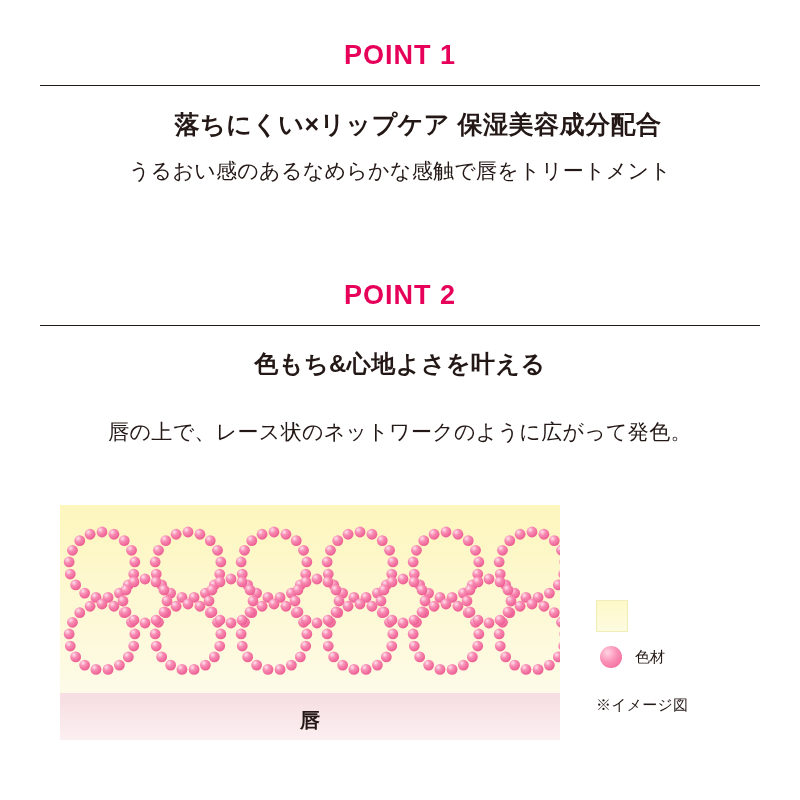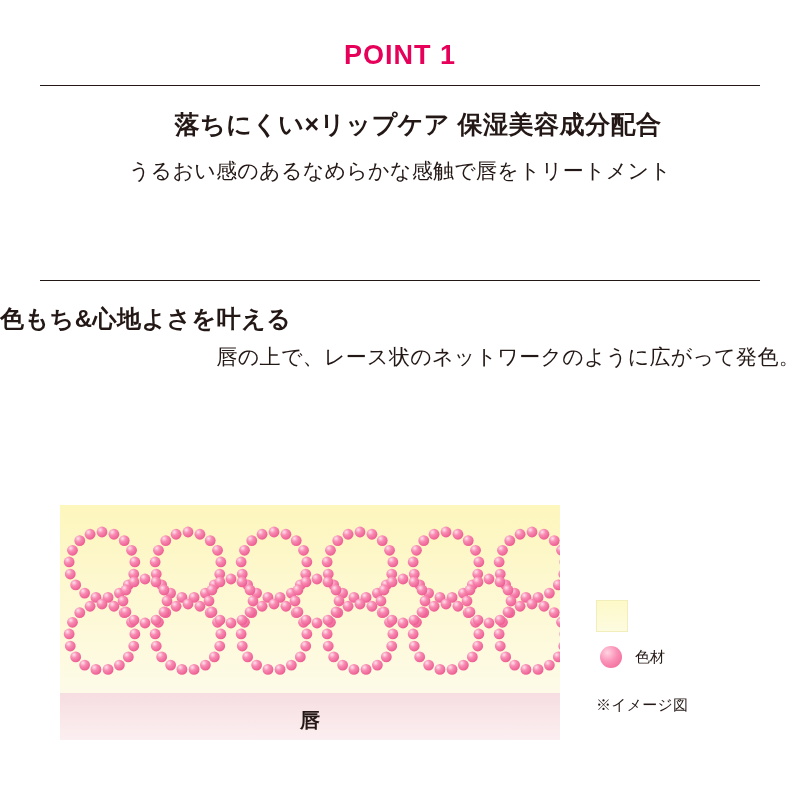--- a/index.html
+++ b/index.html
@@ -70,30 +70,31 @@
   
   #section2 {
     position: absolute;
     top: 280px;
     left: 0;
     width: 800px;
   }
   #section2 .point-title { margin-bottom: 14px; }
   #sec2-rule { width: 720px; margin: 0 auto; }
   .s2-head {
+    text-align: center;
     font-size: 24px;
     font-weight: bold;
     margin-top: 22px;
     line-height: 1.35;
     letter-spacing: 0.5px;
   }
   .s2-desc {
-    text-align: right;
+    text-align: center;
     font-size: 21px;
-    margin-top: 6px;
+    margin-top: 36px;
     line-height: 1.5;
     letter-spacing: 0.3px;
   }
 
   
   #illus {
     position: absolute;
     left: 60px;
     top: 505px;
     width: 500px;
@@ -143,20 +144,21 @@
 <div class="page">
 
   <div id="section1">
     <div class="point-title">POINT 1</div>
     <hr id="sec1-rule" class="rule">
     <div class="s1-head">落ちにくい×リップケア 保湿美容成分配合</div>
     <div class="s1-sub">うるおい感のあるなめらかな感触で唇をトリートメント</div>
   </div>
 
   <div id="section2">
+    <div class="point-title">POINT 2</div>
     <hr id="sec2-rule" class="rule">
     <div class="s2-head">
       <div>色もち&amp;心地よさを叶える</div>
     </div>
     <div class="s2-desc">
       <div>唇の上で、レース状のネットワークのように広がって発色。</div>
     </div>
   </div>
 
   <div id="illus">

